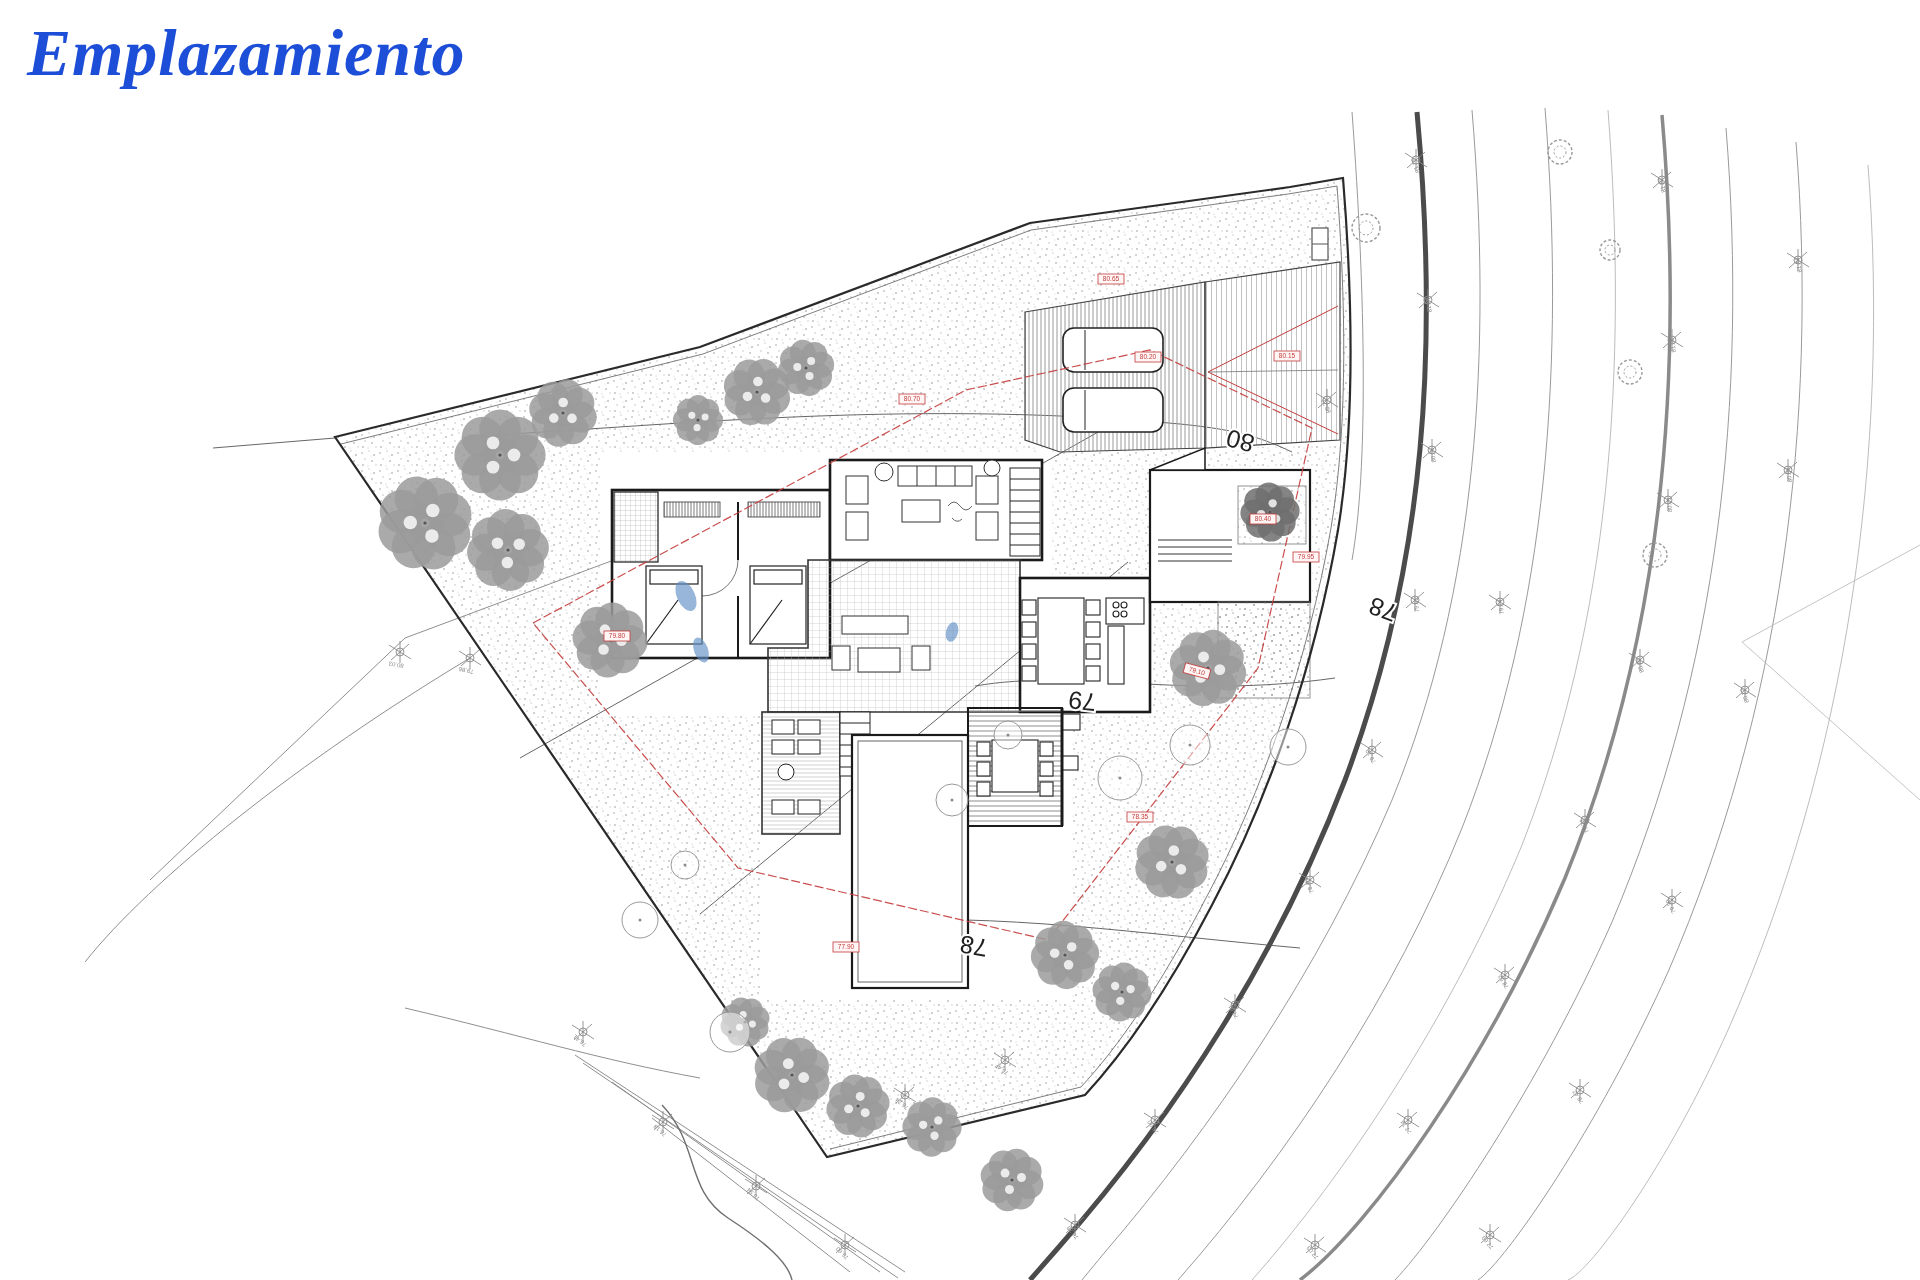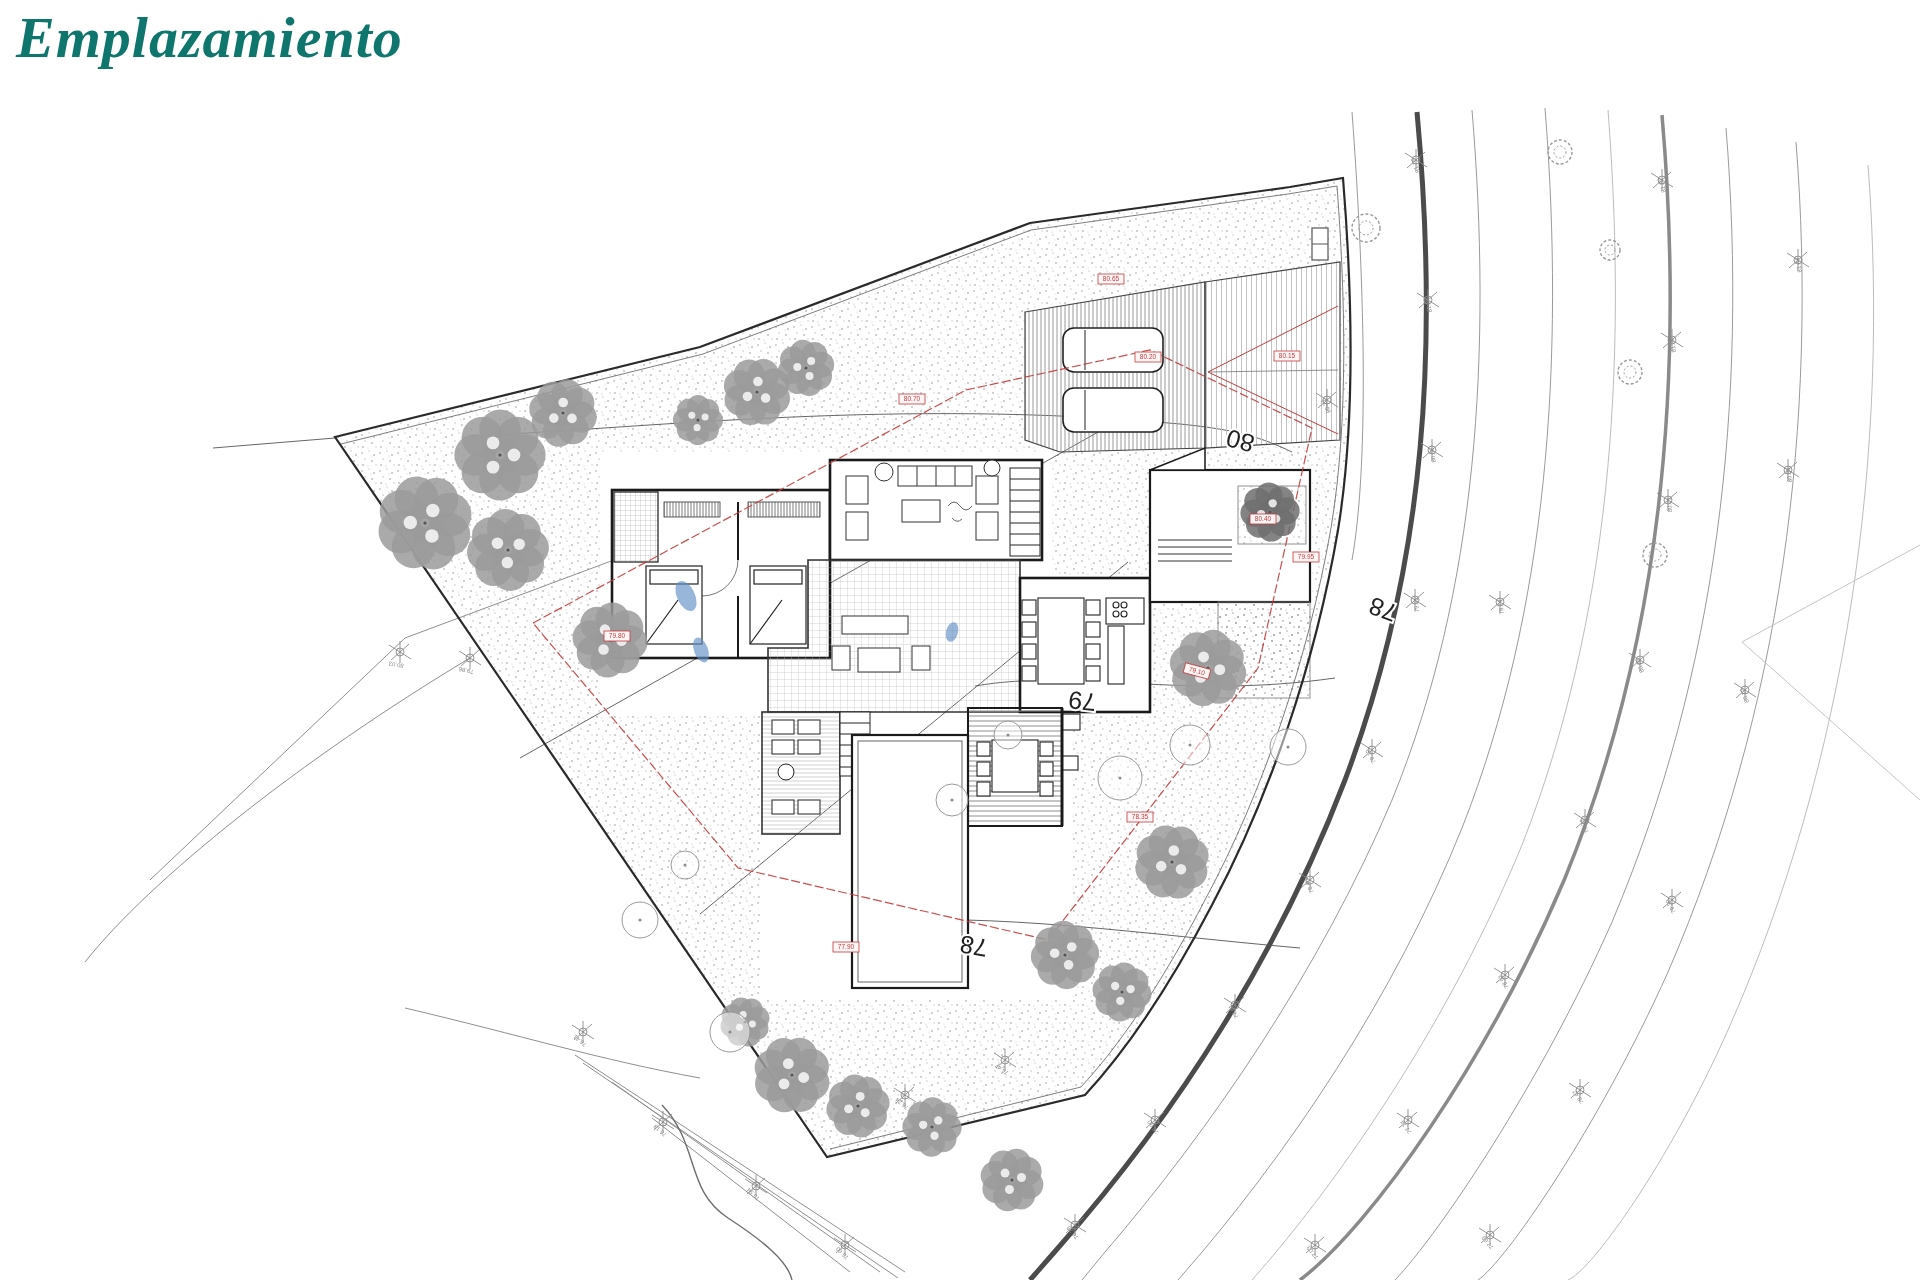--- a/index.html
+++ b/index.html
@@ -1,18 +1,18 @@
 <!DOCTYPE html>
 <html><head>
 <meta charset="utf-8">
 <style>
   html,body{margin:0;padding:0;background:#ffffff;width:1920px;height:1280px;overflow:hidden;}
   #stage{position:relative;width:1920px;height:1280px;background:#fff;font-family:"Liberation Sans",sans-serif;}
-  #title{position:absolute;left:16px;top:4px;margin:0;font-family:"Liberation Serif","DejaVu Serif",serif;
-         font-style:italic;font-weight:600;font-size:58px;color:#0f766e;letter-spacing:1px;}
+  #title{position:absolute;left:16px;top:4px;margin:11px;font-family:"Liberation Serif","DejaVu Serif",serif;
+         font-style:italic;font-weight:600;font-size:66px;color:#1d4ed8;letter-spacing:1px;}
   svg{position:absolute;left:0;top:0;}
   .clabel{font-family:"Liberation Sans",sans-serif;font-size:25px;fill:#222;}
   .tagtext{font-family:"Liberation Sans",sans-serif;font-size:6.5px;fill:#c43b3b;}
   .mlabel{font-family:"Liberation Sans",sans-serif;font-size:6px;fill:#8a8a8a;}
 </style>
 </head>
 <body>
 
 <div id="stage">
   <svg width="1920" height="1280" viewBox="0 0 1920 1280">

